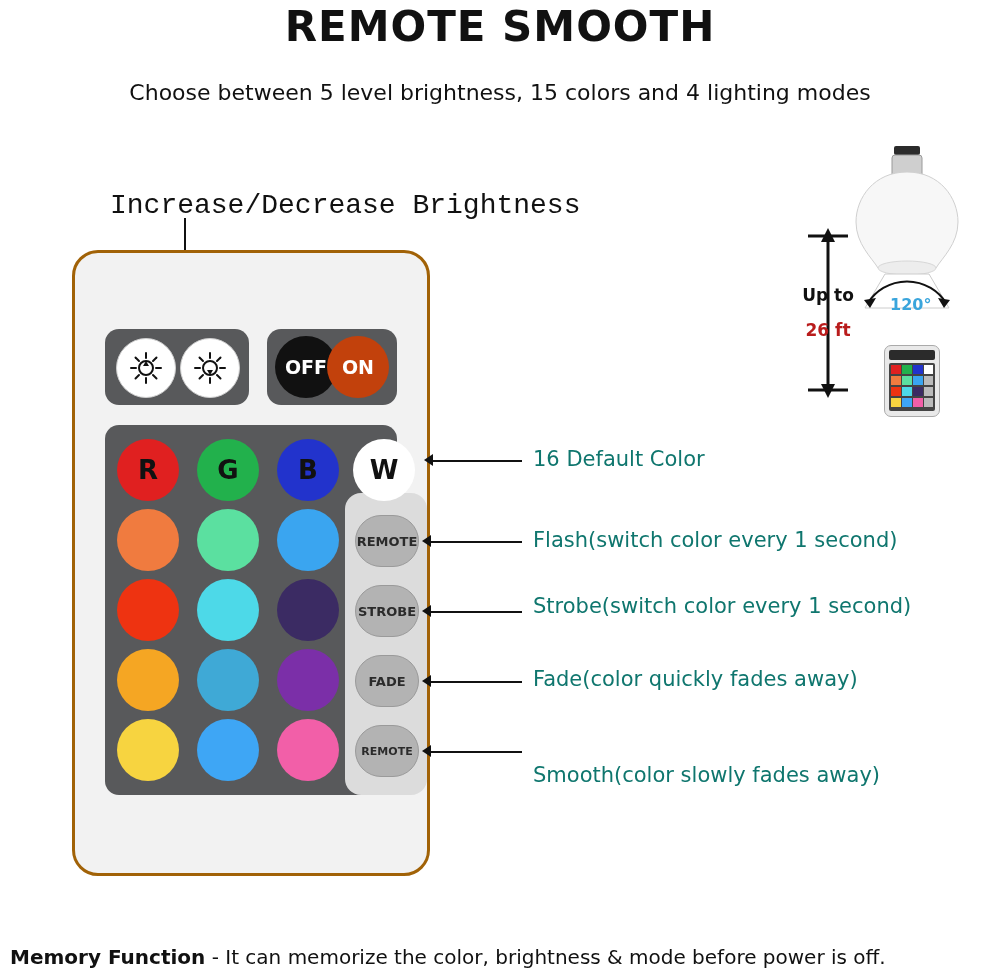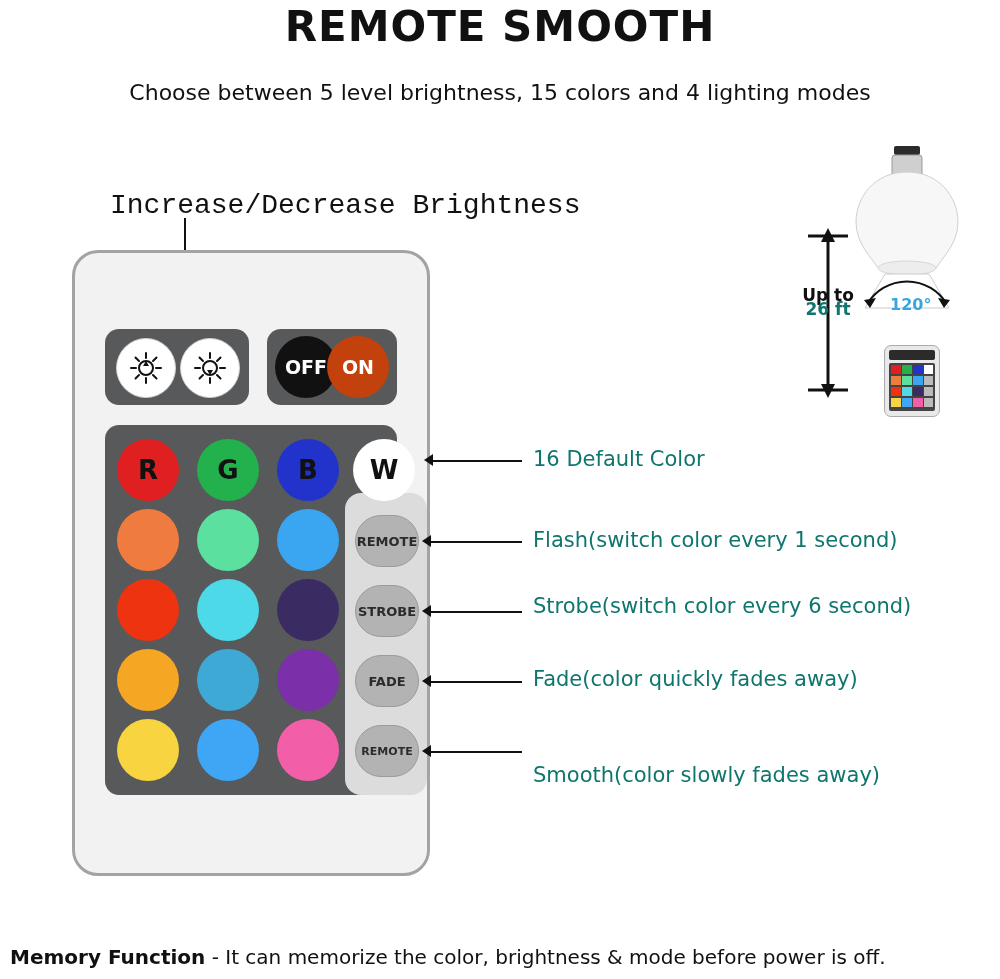--- a/index.html
+++ b/index.html
@@ -18,21 +18,21 @@
   .callout-top{
     position:absolute;left:110px;top:190px;font-size:28px;font-family:Liberation Mono, monospace;
   }
   
   .lead-v{
     position:absolute;left:184px;top:218px;width:2px;height:120px;background:#111;
   }
   
   .remote{
     position:absolute;left:72px;top:250px;width:352px;height:620px;
-    background:#f2f2f2;border:3px solid #a3a3a3;border-radius:26px;
+    background:#f2f2f2;border:3px solid #a16207;border-radius:26px;
   }
   .panel{
     position:absolute;background:#58595b;border-radius:14px;
   }
   .panel-top{left:30px;top:76px;width:144px;height:76px;}
   .panel-onoff{left:192px;top:76px;width:130px;height:76px;background:#58595b;}
   .panel-colors{left:30px;top:172px;width:292px;height:370px;background:#58595b;}
   .panel-modes{left:270px;top:240px;width:82px;height:302px;background:#dcdcdc;border-radius:16px;}
 
   .btn-round{
@@ -188,21 +188,21 @@
 <div class="rline" style="left:432px;top:460px;width:90px;"></div>
 <div class="rarrow" style="left:424px;top:454px;"></div>
 <div class="rlabel" style="left:533px;top:447px;">16 Default Color</div>
 
 <div class="rline" style="left:430px;top:541px;width:92px;"></div>
 <div class="rarrow" style="left:422px;top:535px;"></div>
 <div class="rlabel" style="left:533px;top:528px;">Flash(switch color every 1 second)</div>
 
 <div class="rline" style="left:430px;top:611px;width:92px;"></div>
 <div class="rarrow" style="left:422px;top:605px;"></div>
-<div class="rlabel" style="left:533px;top:594px;">Strobe(switch color every 6 second)</div>
+<div class="rlabel" style="left:533px;top:594px;">Strobe(switch color every 1 second)</div>
 
 <div class="rline" style="left:430px;top:681px;width:92px;"></div>
 <div class="rarrow" style="left:422px;top:675px;"></div>
 <div class="rlabel" style="left:533px;top:667px;">Fade(color quickly fades away)</div>
 
 <div class="rline" style="left:430px;top:751px;width:92px;"></div>
 <div class="rarrow" style="left:422px;top:745px;"></div>
 <div class="rlabel" style="left:533px;top:763px;">Smooth(color slowly fades away)</div>
 
 <div class="bulb-wrap">
@@ -220,21 +220,21 @@
     <polygon points="74,160 86,158 80,168" fill="#111"></polygon>
     <polygon points="160,160 148,158 154,168" fill="#111"></polygon>
 
     <line x1="38" y1="96" x2="38" y2="250" stroke="#111" stroke-width="3"></line>
     <polygon points="38,88 31,102 45,102" fill="#111"></polygon>
     <polygon points="38,258 31,244 45,244" fill="#111"></polygon>
     <line x1="18" y1="96" x2="58" y2="96" stroke="#111" stroke-width="3"></line>
     <line x1="18" y1="250" x2="58" y2="250" stroke="#111" stroke-width="3"></line>
   </svg>
   <div class="dist-text" style="left:-2px;top:145px;color:#111;">Up to</div>
-  <div class="dist-text" style="left:-2px;top:159px;color:#0f766e;">26 ft</div>
+  <div class="dist-text" style="left:-2px;top:180px;color:#b91c1c;">26 ft</div>
   <div class="deg-text" style="left:100px;top:155px;">120°</div>
 </div>
 
 <div class="mini-remote">
   <div style="position:absolute;left:4px;top:4px;width:46px;height:10px;background:#2b2b2b;border-radius:2px;"></div>
   <div style="position:absolute;left:4px;top:17px;width:46px;height:48px;background:#444;border-radius:2px;"></div>
   <div style="position:absolute;left:6px;top:19px;width:10px;height:9px;background:#e02020;"></div>
   <div style="position:absolute;left:17px;top:19px;width:10px;height:9px;background:#22b14c;"></div>
   <div style="position:absolute;left:28px;top:19px;width:10px;height:9px;background:#2233cc;"></div>
   <div style="position:absolute;left:39px;top:19px;width:9px;height:9px;background:#fff;"></div>

